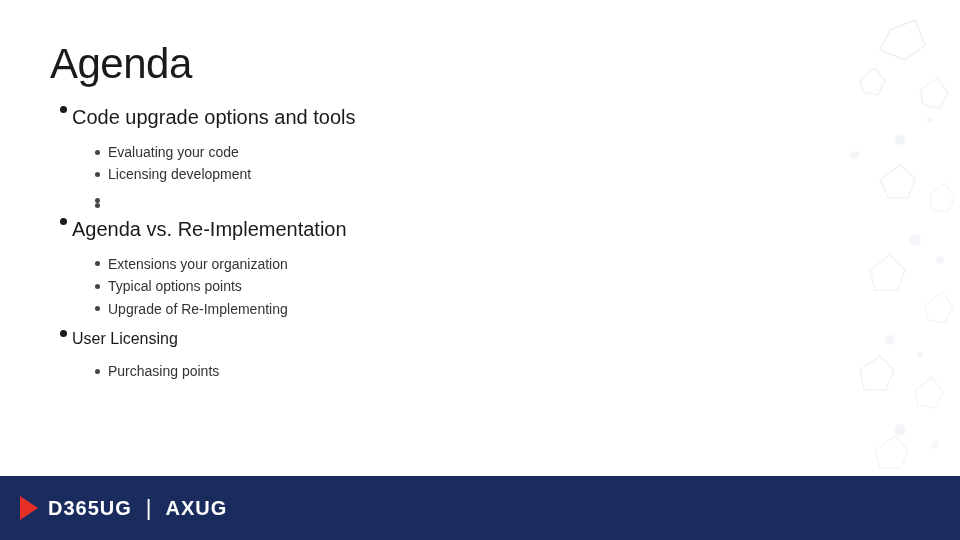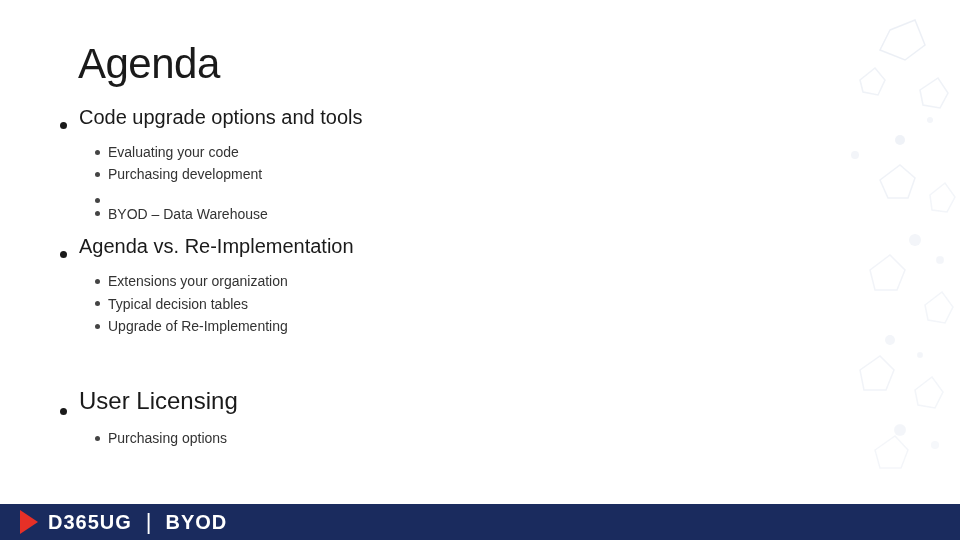--- a/index.html
+++ b/index.html
@@ -20,38 +20,37 @@
       background: #ffffff;
       padding: 40px 50px 60px 50px;
     }
 
     .page-title {
       font-size: 42px;
       font-weight: 400;
       color: #1a1a1a;
       margin-bottom: 18px;
       letter-spacing: -0.5px;
-      margin-left: 28px;
     }
 
     .content {
       padding-left: 10px;
     }
 
     .section {
       margin-bottom: 10px;
     }
 
     .section-header {
       font-size: 20px;
       color: #1a1a1a;
       margin-bottom: 3px;
       display: flex;
-      align-items: flex-end;
-      gap: 12px;
+      align-items: flex-start;
+      gap: 5px;
     }
 
     .bullet-dot {
       display: inline-block;
       width: 7px;
       height: 7px;
       background: #1a1a1a;
       border-radius: 50%;
       flex-shrink: 0;
     }
@@ -78,21 +77,21 @@
       border-radius: 50%;
       flex-shrink: 0;
     }
 
     
     .bottom-bar {
       position: absolute;
       bottom: 0;
       left: 0;
       right: 0;
-      height: 36px;
+      height: 64px;
       background: #1a2b5e;
       display: flex;
       align-items: center;
       padding: 0 20px;
     }
 
     .logo-area {
       display: flex;
       align-items: center;
       gap: 10px;
@@ -166,71 +165,70 @@
           <span class="bullet-dot"></span>
           <span>Code upgrade options and tools</span>
         </div>
         <div class="sub-items">
           <div class="sub-item">
             <span class="sub-bullet"></span>
             <span>Evaluating your code</span>
           </div>
           <div class="sub-item">
             <span class="sub-bullet"></span>
-            <span>Purchasing development</span>
+            <span>Licensing development</span>
           </div>
         </div>
       </div>
       <div class="section">
         <div class="sub-items">
           <div class="sub-item">
             <span class="sub-bullet"></span>
           </div>
           <div class="sub-item">
             <span class="sub-bullet"></span>
-            <span>BYOD – Data Warehouse</span>
           </div>
         </div>
       </div>
       <div class="section">
         <div class="section-header">
           <span class="bullet-dot"></span>
           <span>Agenda vs. Re-Implementation</span>
         </div>
         <div class="sub-items">
           <div class="sub-item">
             <span class="sub-bullet"></span>
             <span>Extensions your organization</span>
           </div>
           <div class="sub-item">
             <span class="sub-bullet"></span>
-            <span>Typical decision tables</span>
+            <span>Typical options points</span>
           </div>
           <div class="sub-item">
             <span class="sub-bullet"></span>
             <span>Upgrade of Re-Implementing</span>
           </div>
         </div>
       </div>
       <div class="section">
         <div class="section-header">
           <span class="bullet-dot"></span>
-          <span style="font-size: 24px; font-weight: 400; margin-top: 40px;">User Licensing</span>
-        </div>
-        <div class="sub-items">
-          <div class="sub-item">
-            <span class="sub-bullet"></span>
-            <span>Purchasing options</span>
+          <span style="font-size: 16px; font-weight: 400;">User Licensing</span>
+        </div>
+        <div class="sub-items">
+          <div class="sub-item">
+            <span class="sub-bullet"></span>
+            <span>Purchasing points</span>
           </div>
         </div>
       </div>
     </div>
 
   <div class="bottom-bar">
     <div class="logo-area">
       <div class="logo-triangle"></div>
       <span class="logo-text">D365UG</span>
       <span class="logo-divider">|</span>
-      <span class="logo-text">BYOD</span>
+      <span class="logo-text">AXUG</span>
     </div>
   </div>
 
 </div>
 
 </body></html>

